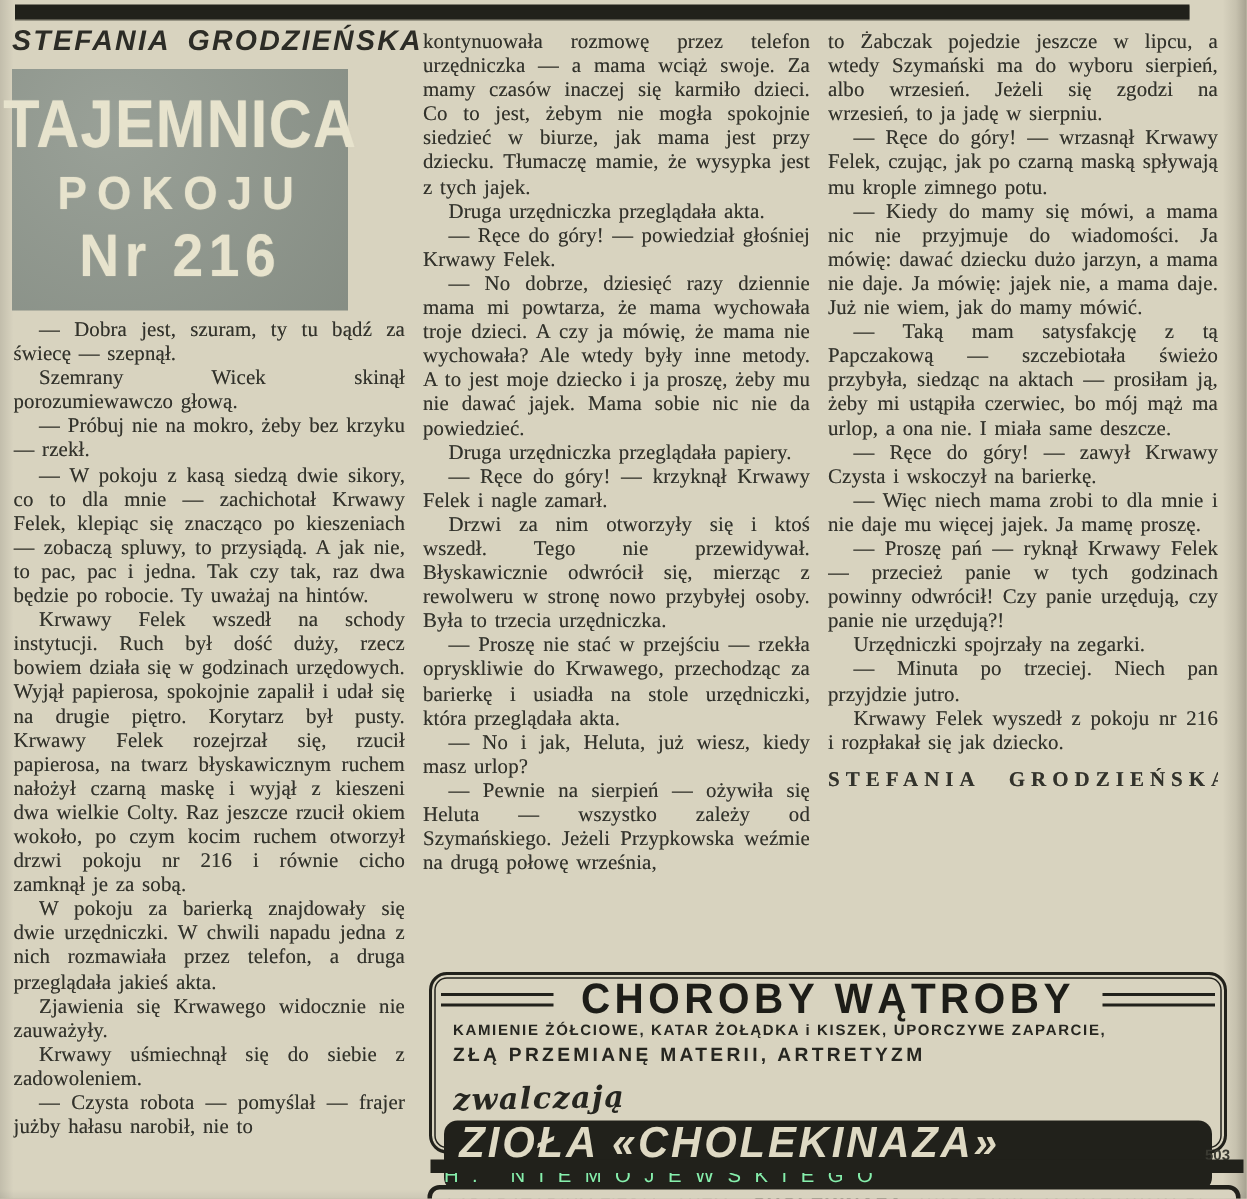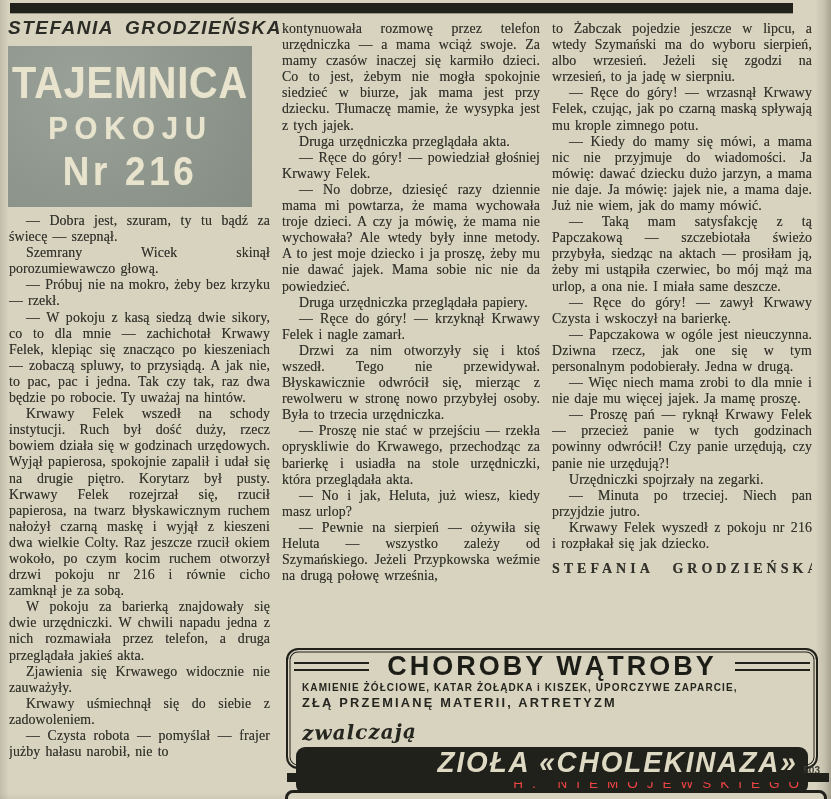--- a/index.html
+++ b/index.html
@@ -25,21 +25,21 @@
     box-shadow:0 1px 0 rgba(33,33,27,.35);}
   
   .author{
     position:absolute;left:8px;top:17px;width:262px;
     font-family:"Liberation Sans","DejaVu Sans",sans-serif;
     font-weight:700;font-style:italic;font-size:19px;letter-spacing:1.5px;word-spacing:5px;
     color:#2c2c26;white-space:nowrap;
   }
   
   .title-block{
-    position:absolute;left:8px;top:46px;width:244px;height:161px;
+    position:absolute;left:8px;top:46px;width:224px;height:161px;
     background:var(--title_bg);
     background-image:radial-gradient(circle at 30% 25%, rgba(255,255,255,.10), rgba(0,0,0,.06));
     display:flex;flex-direction:column;align-items:center;justify-content:center;
     font-family:"Liberation Sans","DejaVu Sans",sans-serif;font-weight:700;color:var(--title_text);
     text-shadow:0 0 1px rgba(230,226,204,.5);
   }
   .title-l1{font-size:45px;line-height:44px;letter-spacing:1px;transform:scaleX(.88);}
   .title-l2{font-size:31px;line-height:36px;letter-spacing:7px;transform:scaleX(.95);margin-top:6px;}
   .title-l3{font-size:40px;line-height:42px;letter-spacing:4px;transform:scaleX(.92);margin-top:3px;}
   
@@ -70,28 +70,28 @@
     transform:scaleY(1.05);color:#1d1d18;
   }
   .ad-sub{margin:2px 10px 0 14px;font-weight:700;font-size:10px;line-height:13.5px;
     letter-spacing:1.1px;white-space:nowrap;color:#262620;}
   .ad-sub2{display:flex;align-items:baseline;gap:10px;margin:0 10px 0 14px;
     font-weight:700;font-size:12.8px;letter-spacing:2.2px;white-space:nowrap;color:#262620;flex-direction:column;}
   .script{font-family:"DejaVu Serif","Liberation Serif",serif;font-style:italic;font-weight:700;
     font-size:20px;letter-spacing:1px;transform:rotate(-1deg);display:inline-block;text-transform:none;}
   .ad-banner{
     margin:3px 8px 0 8px;background:var(--black);border-radius:9px;
-    text-align:right;padding:1px 0 3px 0;
+    text-align:left;padding:1px 0 3px 0;
   }
   .ad-banner-title{
     color:#ded9c3;font-weight:700;font-style:italic;font-size:29px;line-height:29px;
     letter-spacing:2px;white-space:nowrap;transform:scaleX(.96);
   }
   .ad-banner-sub{
-    color:#ef4444;font-weight:400;font-size:13.5px;line-height:14px;letter-spacing:9px;
+    color:#86efac;font-weight:400;font-size:13.5px;line-height:14px;letter-spacing:9px;
     white-space:nowrap;margin-top:0;
   }
   .ad-lab{margin:2px 4px 0 10px;font-size:11.8px;line-height:13px;letter-spacing:.4px;
     white-space:nowrap;font-weight:400;color:#262620;}
   .ad-lab b{font-size:13px;letter-spacing:.6px;}
   .ad-sales{display:flex;align-items:center;gap:5px;margin:1px 8px 0 8px;}
   .ad-sales .dbl{flex:1;height:4px;border-top:1.6px solid var(--black);border-bottom:1.6px solid var(--black);}
   .ad-sales-text{font-weight:700;font-size:14.2px;letter-spacing:.8px;white-space:nowrap;color:#22221c;}
   .ad-number{position:absolute;right:-4px;bottom:-9px;font-size:10px;font-weight:700;color:#3a3a32;}
   
@@ -138,21 +138,20 @@
     <p>— No i jak, Heluta, już wiesz, kiedy masz urlop?</p>
     <p>— Pewnie na sierpień — ożywiła się Heluta — wszystko zależy od Szymańskiego. Jeżeli Przypkowska weźmie na drugą połowę września,</p>
   </div>
 
   <div class="col" id="col3">
     <p class="cont">to Żabczak pojedzie jeszcze w lipcu, a wtedy Szymański ma do wyboru sierpień, albo wrzesień. Jeżeli się zgodzi na wrzesień, to ja jadę w sierpniu.</p>
     <p>— Ręce do góry! — wrzasnął Krwawy Felek, czując, jak po czarną maską spływają mu krople zimnego potu.</p>
     <p>— Kiedy do mamy się mówi, a mama nic nie przyjmuje do wiadomości. Ja mówię: dawać dziecku dużo jarzyn, a mama nie daje. Ja mówię: jajek nie, a mama daje. Już nie wiem, jak do mamy mówić.</p>
     <p>— Taką mam satysfakcję z tą Papczakową — szczebiotała świeżo przybyła, siedząc na aktach — prosiłam ją, żeby mi ustąpiła czerwiec, bo mój mąż ma urlop, a ona nie. I miała same deszcze.</p>
     <p>— Ręce do góry! — zawył Krwawy Czysta i wskoczył na barierkę.</p>
-    <p>— Papczakowa w ogóle jest nieuczynna. Dziwna rzecz, jak one się w tym personalnym podobierały. Jedna w drugą.</p>
     <p>— Więc niech mama zrobi to dla mnie i nie daje mu więcej jajek. Ja mamę proszę.</p>
     <p>— Proszę pań — ryknął Krwawy Felek — przecież panie w tych godzinach powinny odwrócił! Czy panie urzędują, czy panie nie urzędują?!</p>
     <p>Urzędniczki spojrzały na zegarki.</p>
     <p>— Minuta po trzeciej. Niech pan przyjdzie jutro.</p>
     <p>Krwawy Felek wyszedł z pokoju nr 216 i rozpłakał się jak dziecko.</p>
     <div class="signature">STEFANIA GRODZIEŃSKA</div>
   </div>
 
   <div class="ad">
     <div class="ad-head">

